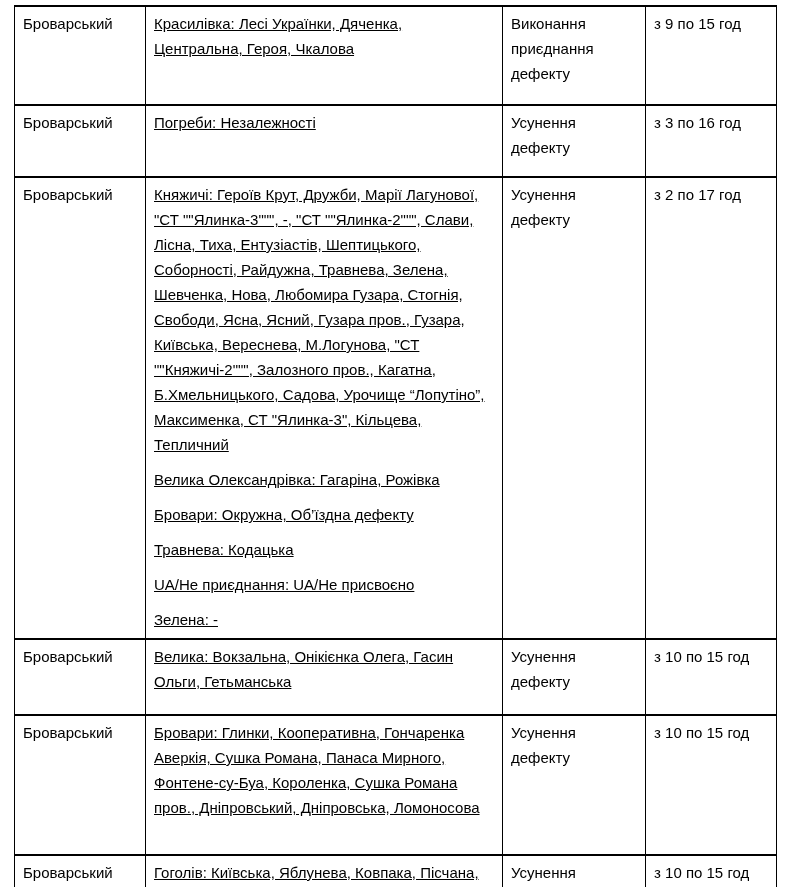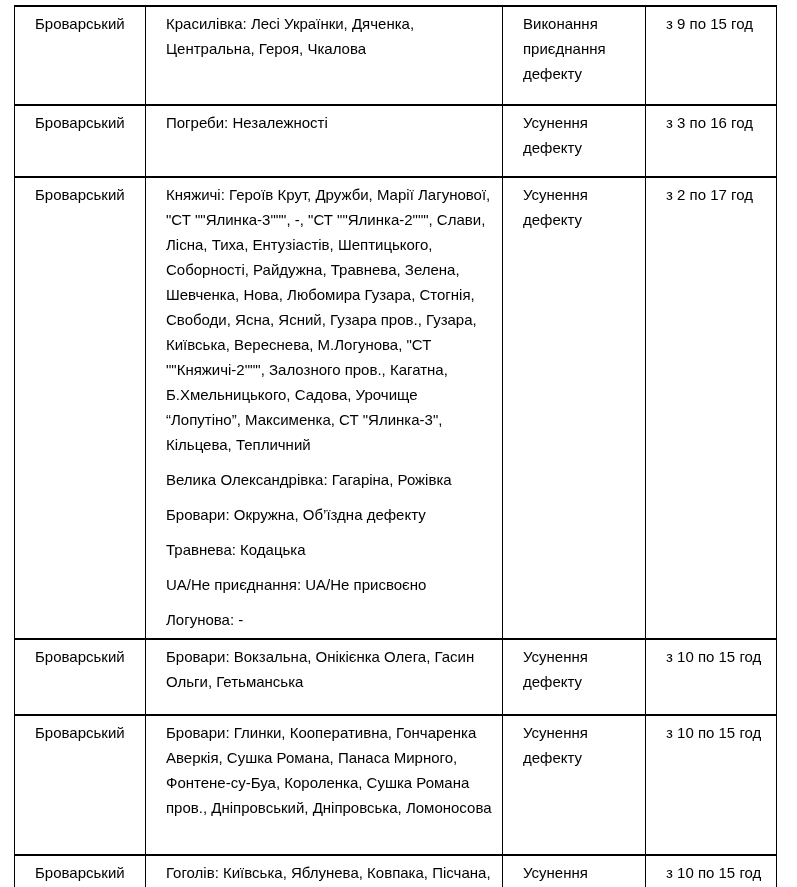--- a/index.html
+++ b/index.html
@@ -23,37 +23,38 @@
     font-size: 15px;
     line-height: 25px;
     color: #000000;
     background: #ffffff;
   }
   table.outage-table td {
     border: 2px solid #000000;
     border-left-width: 1px;
     border-right-width: 1px;
     vertical-align: top;
-    padding: 4px 8px 6px 20px;
+    padding: 4px 8px 6px 8px;
     overflow-wrap: break-word;
   }
   col.c-district { width: 131px; }
   col.c-streets  { width: 357px; }
   col.c-reason   { width: 143px; }
   col.c-time     { width: 131px; }
 
   tr.r1 td { height: 87px; }
   tr.r2 td { height: 60px; }
   tr.r3 td { height: 442px; }
   tr.r4 td { height: 64px; }
   tr.r5 td { height: 128px; }
   tr.r6 td { height: 108px; }
 
   td.streets-cell p {
     margin: 0 0 10px 0;
+    text-decoration: underline;
   }
   td.streets-cell p:last-child {
     margin-bottom: 0;
   }
 </style>
 </head>
 <body>
 
 <div class="page">
   <table class="outage-table">
@@ -81,29 +82,29 @@
         <td class="time-cell">з 3 по 16 год</td>
       </tr>
       <tr class="r3">
         <td class="district-cell">Броварський</td>
         <td class="streets-cell">
             <p>Княжичі: Героїв Крут, Дружби, Марії Лагунової, "СТ ""Ялинка-3""", -, "СТ ""Ялинка-2""", Слави, Лісна, Тиха, Ентузіастів, Шептицького, Соборності, Райдужна, Травнева, Зелена, Шевченка, Нова, Любомира Гузара, Стогнія, Свободи, Ясна, Ясний, Гузара пров., Гузара, Київська, Вереснева, М.Логунова, "СТ ""Княжичі-2""", Залозного пров., Кагатна, Б.Хмельницького, Садова, Урочище “Лопутіно”, Максименка, СТ "Ялинка-3", Кільцева, Тепличний</p>
             <p>Велика Олександрівка: Гагаріна, Рожівка</p>
             <p>Бровари: Окружна, Об’їздна дефекту</p>
             <p>Травнева: Кодацька</p>
             <p>UA/Не приєднання: UA/Не присвоєно</p>
-            <p>Логунова: -</p>
+            <p>Зелена: -</p>
           </td>
         <td class="reason-cell">Усунення дефекту</td>
         <td class="time-cell">з 2 по 17 год</td>
       </tr>
       <tr class="r4">
         <td class="district-cell">Броварський</td>
         <td class="streets-cell">
-            <p>Бровари: Вокзальна, Онікієнка Олега, Гасин Ольги, Гетьманська</p>
+            <p>Велика: Вокзальна, Онікієнка Олега, Гасин Ольги, Гетьманська</p>
           </td>
         <td class="reason-cell">Усунення дефекту</td>
         <td class="time-cell">з 10 по 15 год</td>
       </tr>
       <tr class="r5">
         <td class="district-cell">Броварський</td>
         <td class="streets-cell">
             <p>Бровари: Глинки, Кооперативна, Гончаренка Аверкія, Сушка Романа, Панаса Мирного, Фонтене-су-Буа, Короленка, Сушка Романа пров., Дніпровський, Дніпровська, Ломоносова</p>
           </td>
         <td class="reason-cell">Усунення дефекту</td>

